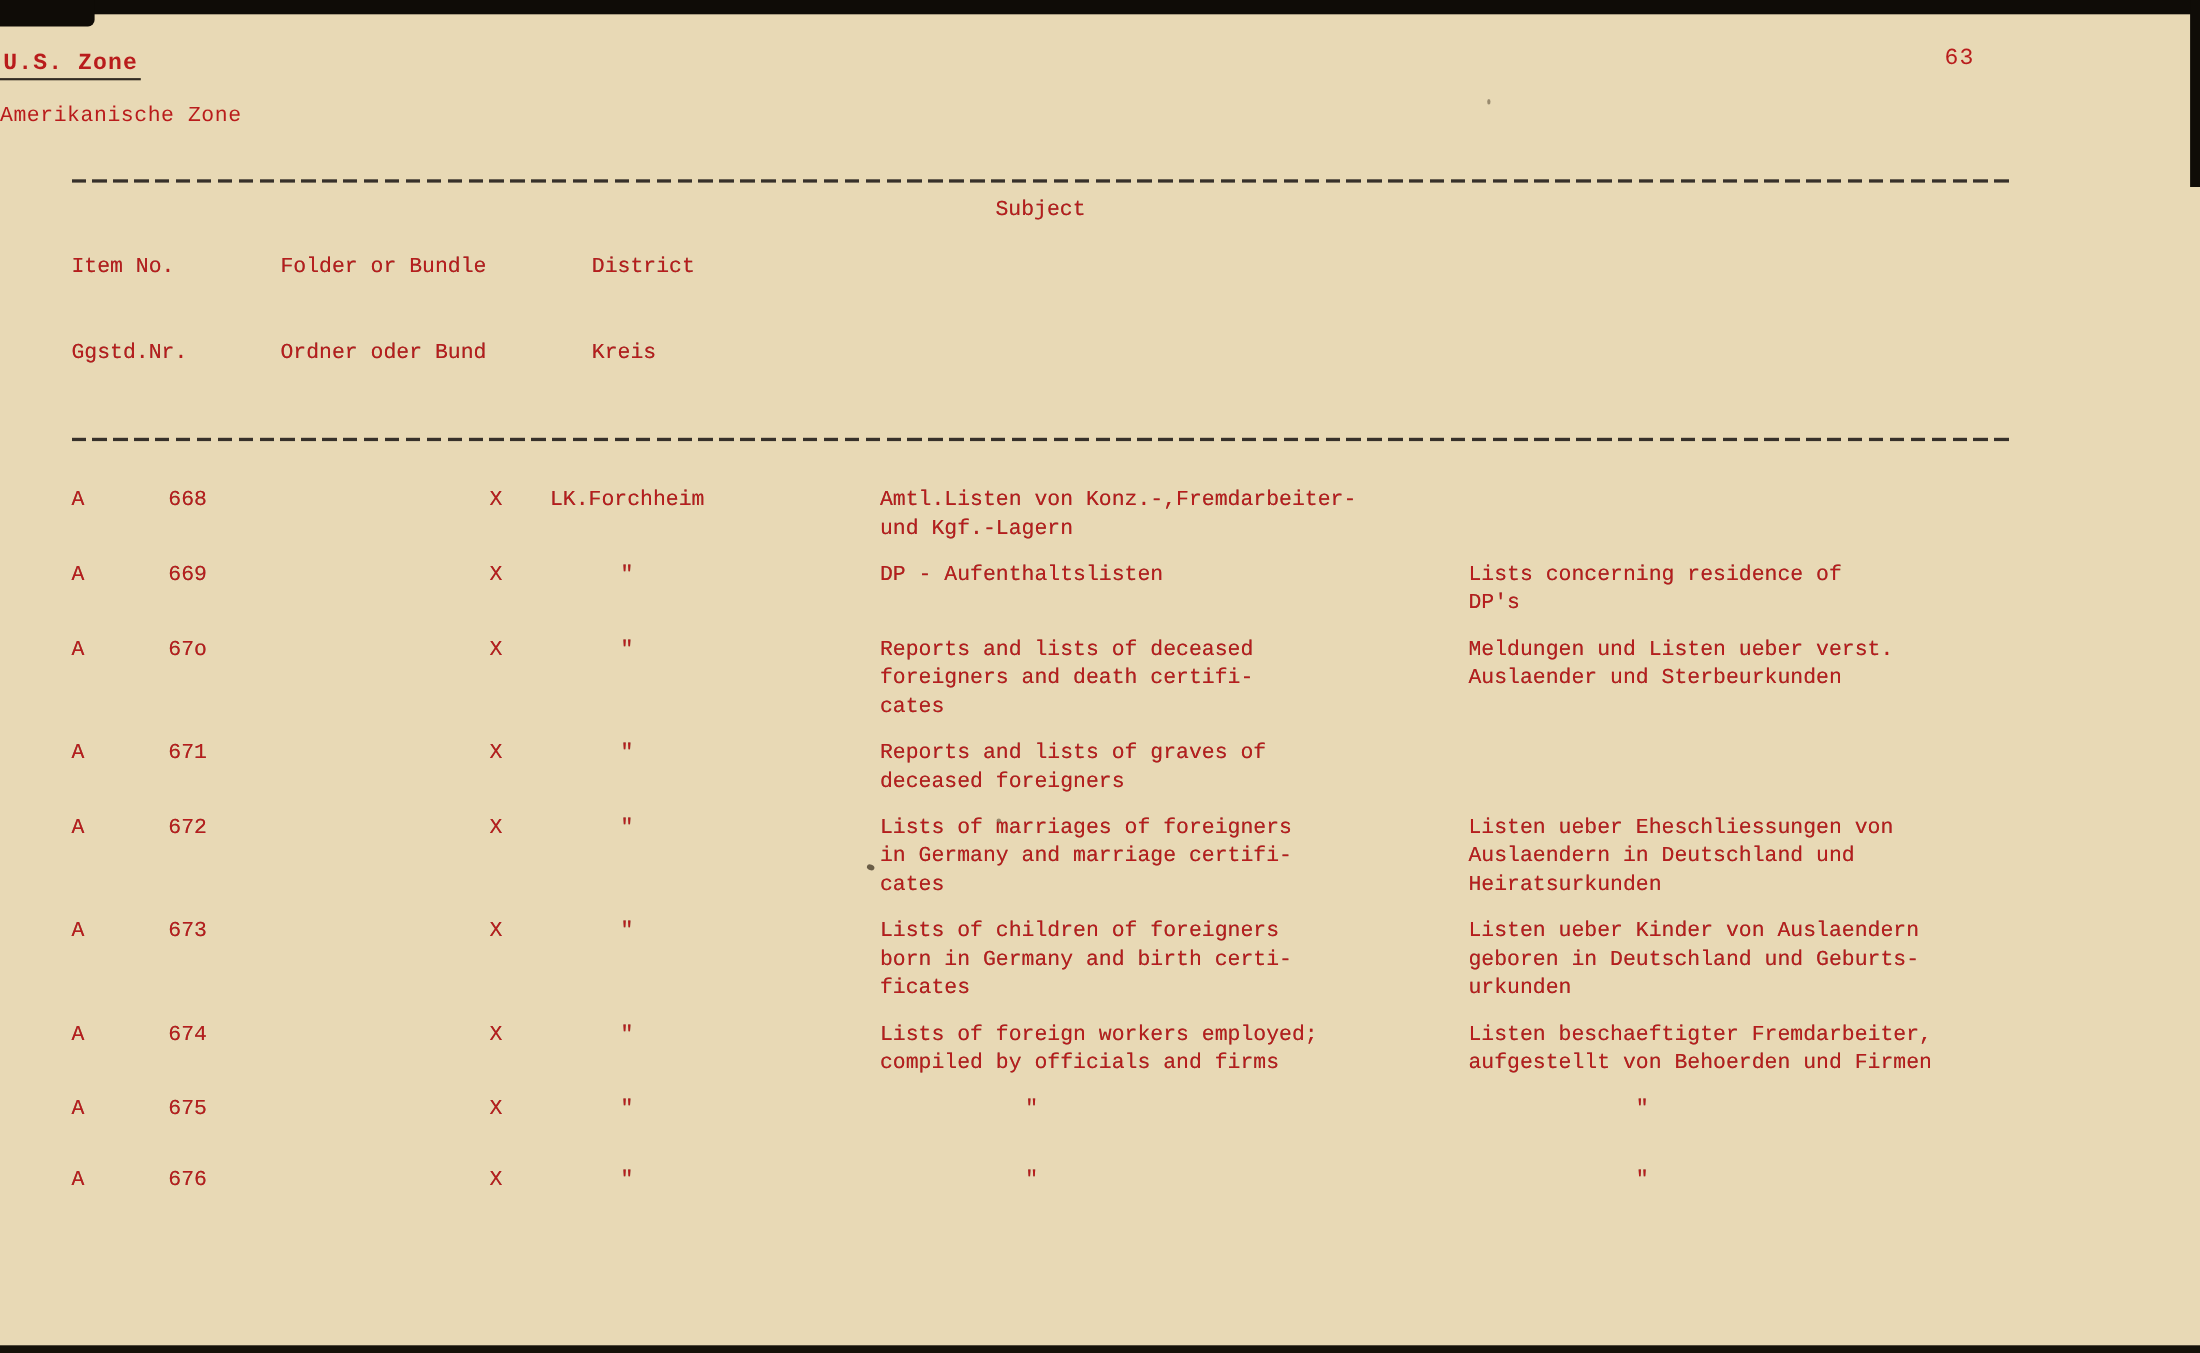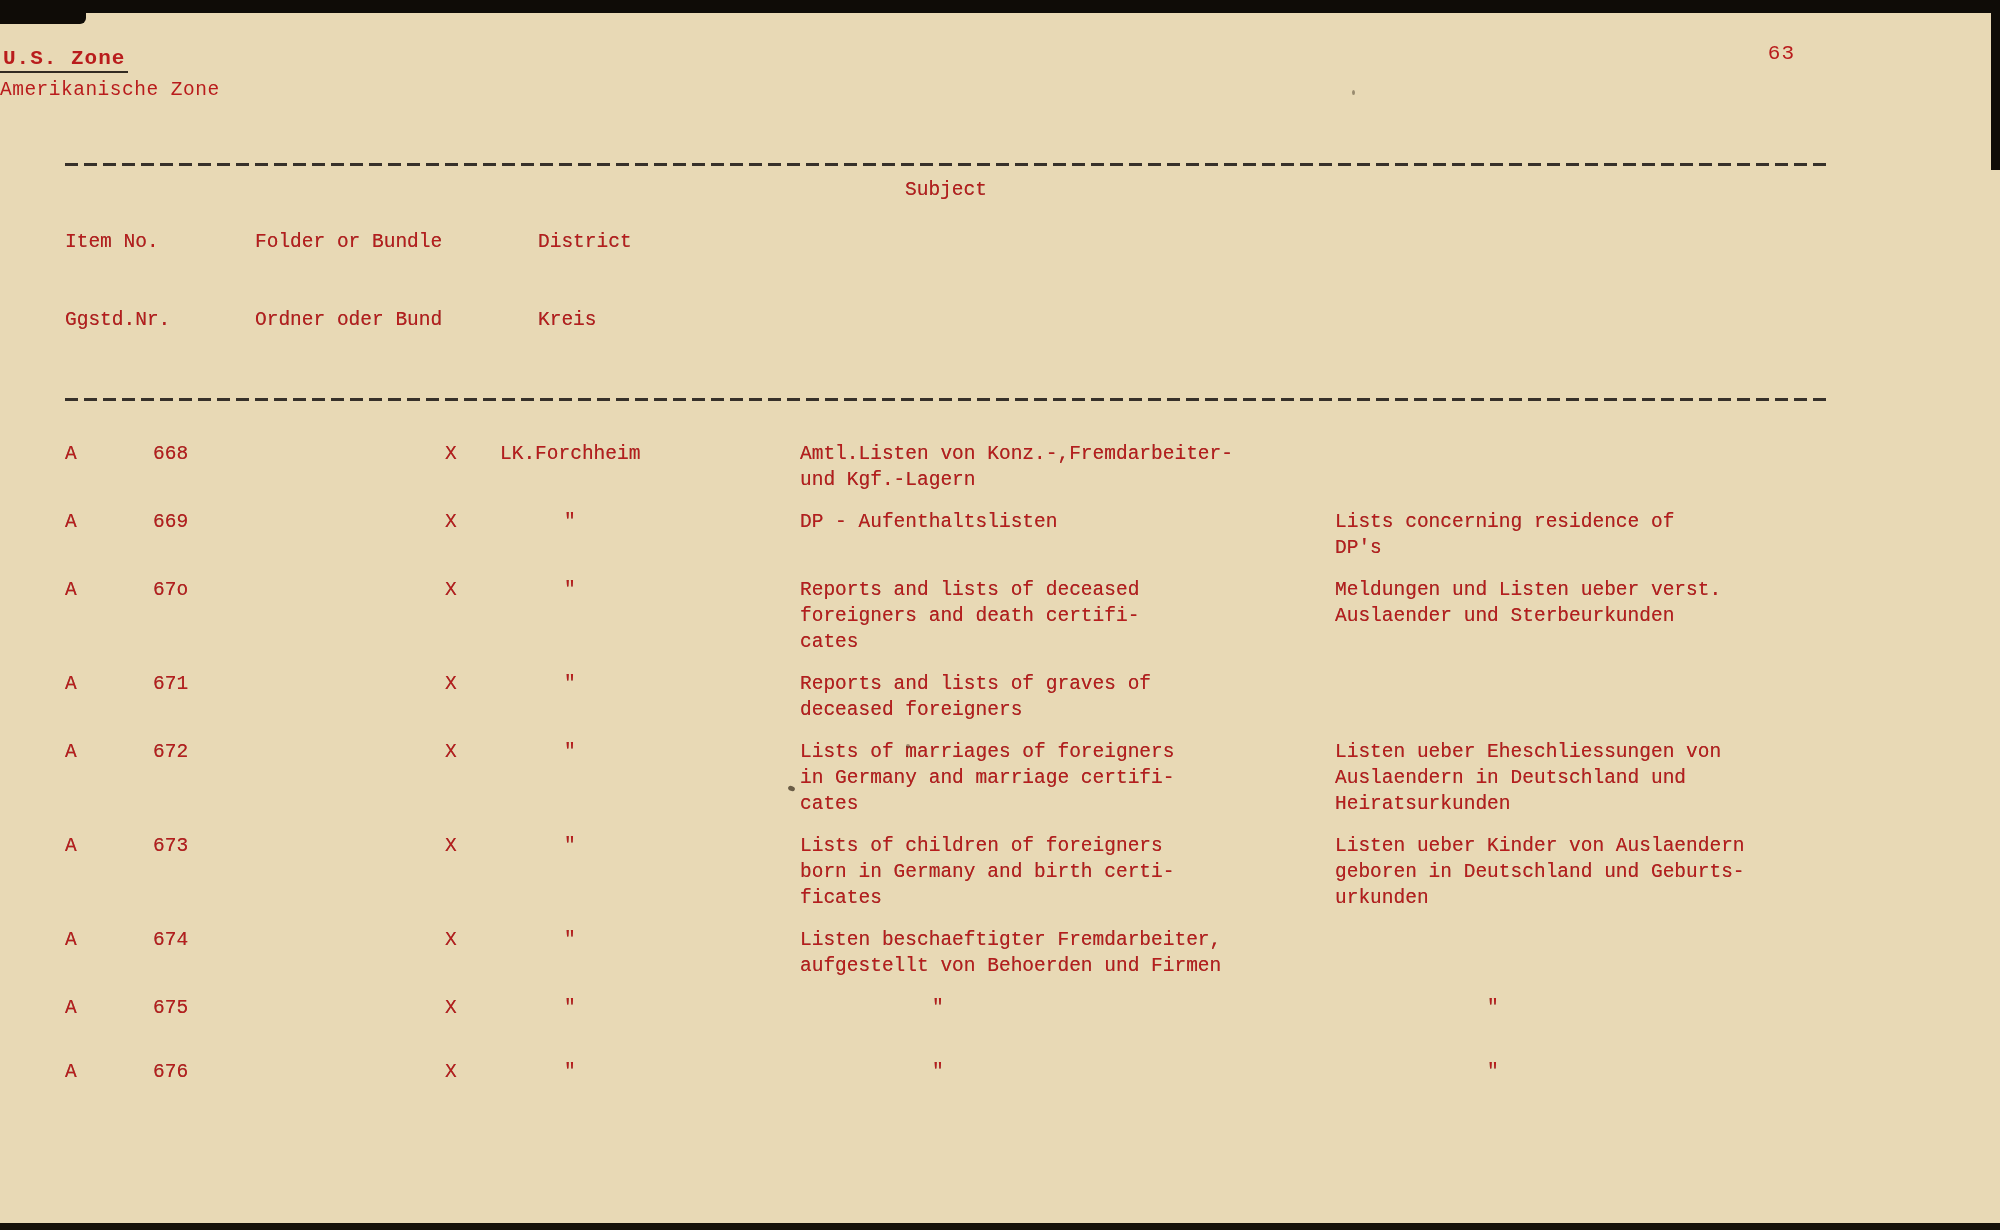--- a/index.html
+++ b/index.html
@@ -46,21 +46,21 @@
     line-height: 27px;
   }
   .title-text {
     font-size: 21px;
     font-weight: bold;
     border-bottom: 2px solid #322b22;
     padding: 0 3px 1px 3px;
     letter-spacing: 1px;
   }
   .subtitle {
-    margin-top: 3px;
+    margin-top: 19px;
     font-size: 19.5px;
     letter-spacing: 0.5px;
   }
 
   .content {
     position: absolute;
     left: 65px;
     right: 170px;
     top: 0;
     font-size: 19.5px;
@@ -216,20 +216,22 @@
     <div class="cell c-betreff">Listen ueber Kinder von Auslaendern
 geboren in Deutschland und Geburts-
 urkunden</div>
   </div>
 
   <div class="grid row">
     <div class="cell c-letter">A</div>
     <div class="cell c-number">674</div>
     <div class="cell c-folder">X</div>
     <div class="cell c-district ditto">"</div>
+    <div class="cell c-subject">Lists of foreign workers employed;
+compiled by officials and firms</div>
     <div class="cell c-betreff">Listen beschaeftigter Fremdarbeiter,
 aufgestellt von Behoerden und Firmen</div>
   </div>
 
   <div class="grid row row--sparse">
     <div class="cell c-letter">A</div>
     <div class="cell c-number">675</div>
     <div class="cell c-folder">X</div>
     <div class="cell c-district ditto">"</div>
     <div class="cell c-subject ditto">"</div>

